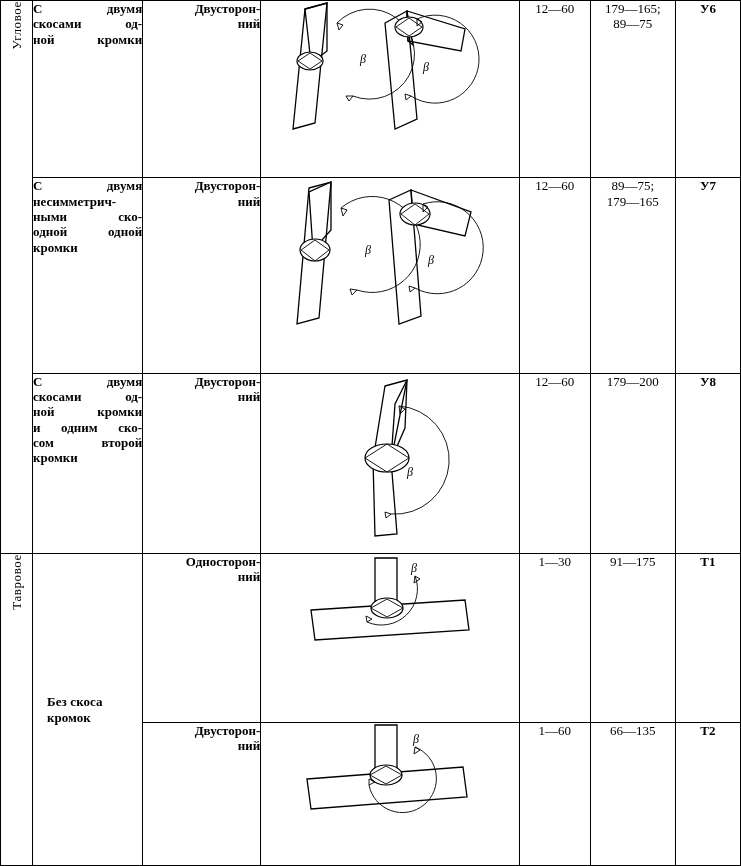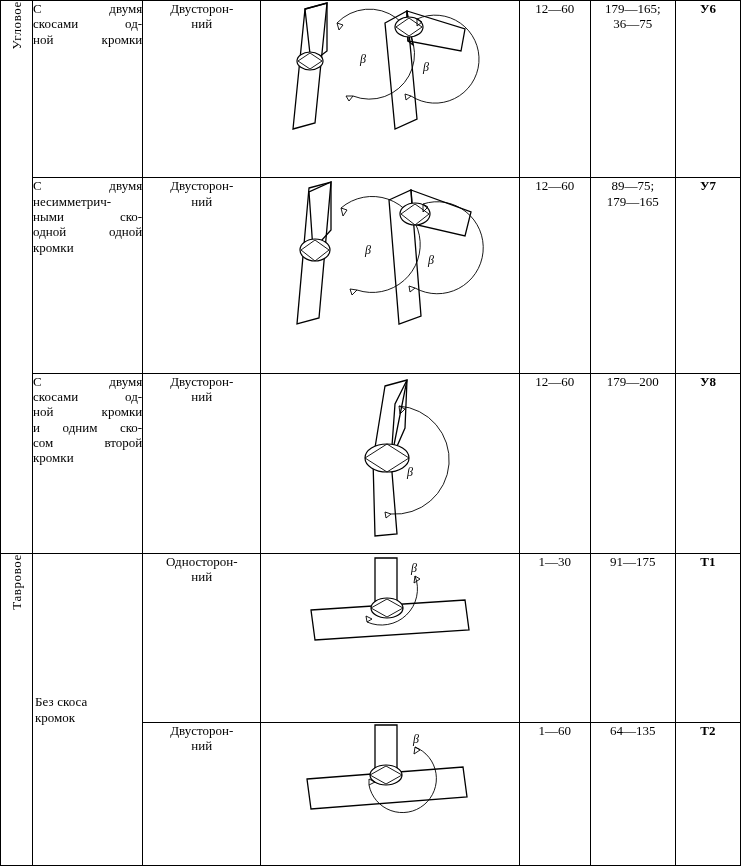--- a/index.html
+++ b/index.html
@@ -51,30 +51,32 @@
     white-space: nowrap;
     font-size: 13px;
     letter-spacing: 0.6px;
   }
   .prep-cell {
     padding: 8px 7px 6px 7px;
     text-align: justify;
     text-align-last: justify;
     word-spacing: 0.5px;
     hyphens: manual;
+    font-weight: bold;
   }
   .prep-cell.middle {
     vertical-align: middle;
     text-align: right;
     text-align-last: left;
-    padding-left: 2px;
+    padding-left: 14px;
   }
   .side-cell {
     padding: 8px 6px 6px 12px;
-    text-align: center;
+    text-align: right;
+    font-weight: bold;
   }
   .num-cell {
     text-align: center;
     padding-top: 8px;
     font-size: 13px;
     font-family: Liberation Serif, serif;
   }
   .code-cell {
     text-align: center;
     padding-top: 8px;
@@ -162,21 +164,21 @@
           <path class="thin" d="M146,95 A44,44 0 1,0 152,18"></path>
           <path class="thin" d="M152,18 l5,3 l-5,4 z" fill="#000"></path>
           <path class="thin" d="M146,95 l-6,-2 l1,6 z" fill="#000"></path>
           <text class="beta" x="158" y="70">β</text>
         </g>
       </svg>
     </td>
     <td class="num-cell">12—60</td>
     <td class="angle-cell">
       <div>179—165;</div>
-      <div>36—75</div>
+      <div>89—75</div>
     </td>
     <td class="code-cell">У6</td>
   </tr>
 
   <tr>
     <td class="prep-cell" style="height:192px">
       <div>С     двумя</div>
       <div>несимметрич-</div>
       <div>ными   ско-</div>
       <div>одной   одной</div>
@@ -320,20 +322,20 @@
           <path class="thin" d="M105,52 L121,43 L137,52 L121,61 Z"></path>
           <path class="thin" d="M104,62 A34,34 0 1,0 150,24"></path>
           <path class="thin" d="M150,24 l5,3 l-6,4 z" fill="#000"></path>
           <path class="thin" d="M104,62 l0,-6 l6,3 z" fill="#000"></path>
           <text class="beta" x="148" y="20">β</text>
         </g>
       </svg>
     </td>
     <td class="num-cell">1—60</td>
     <td class="angle-cell">
-      <div>64—135</div>
+      <div>66—135</div>
     </td>
     <td class="code-cell">Т2</td>
   </tr>
 
   </tbody>
 </table>
 </div>
 
 </body></html>

